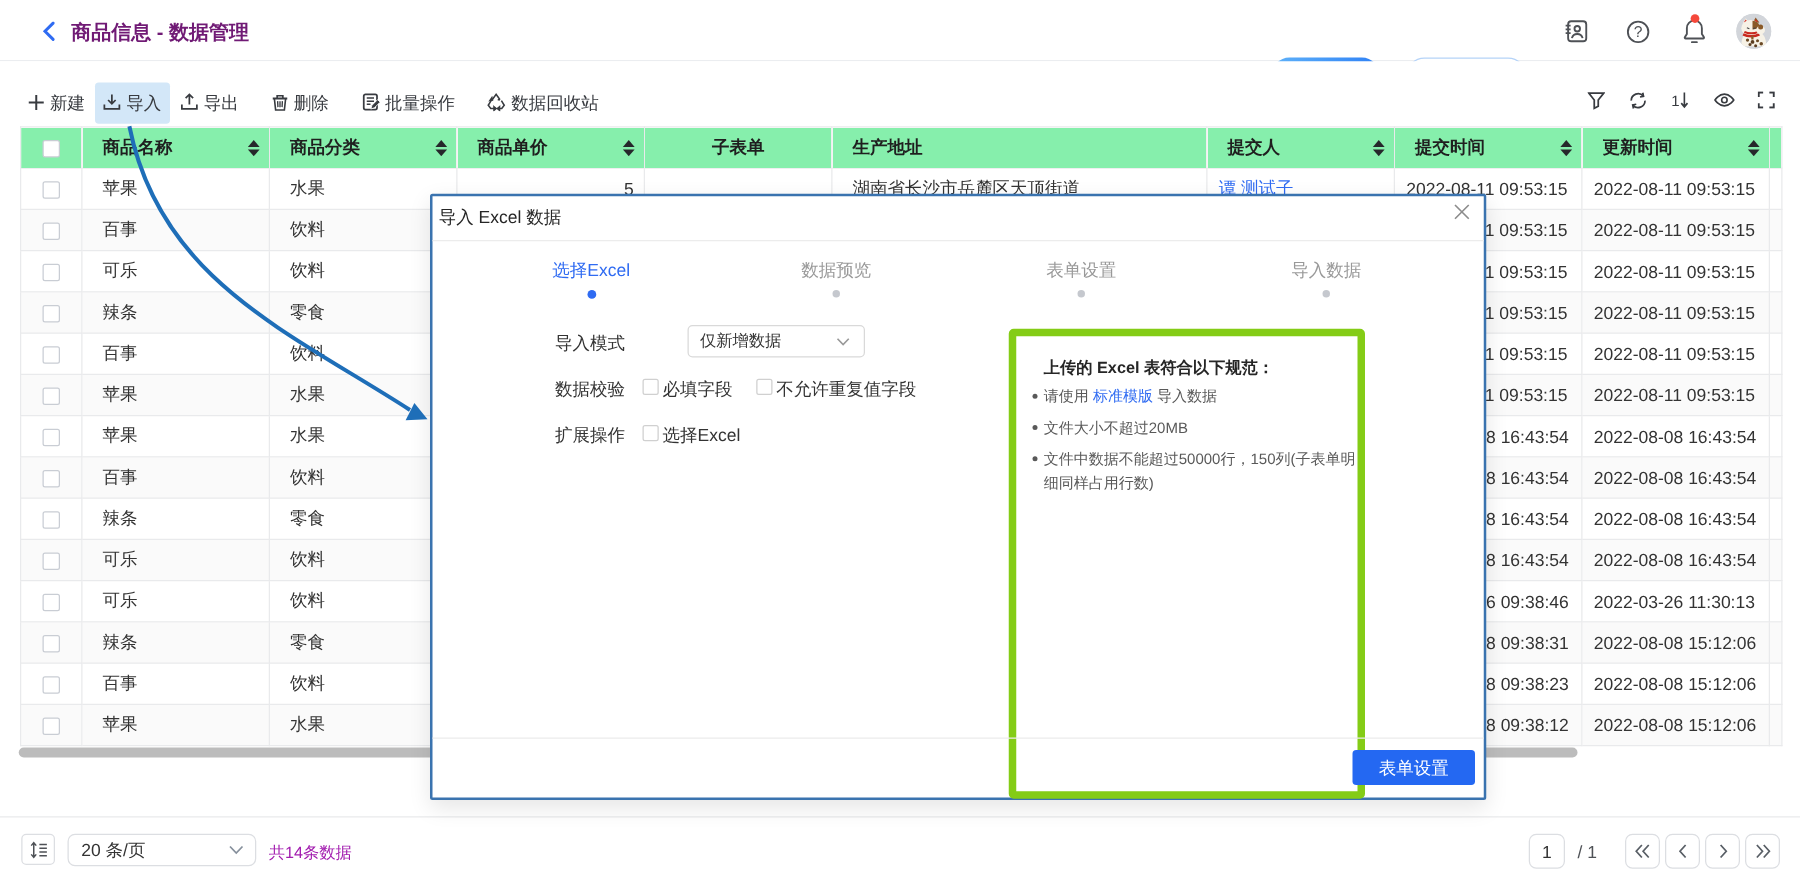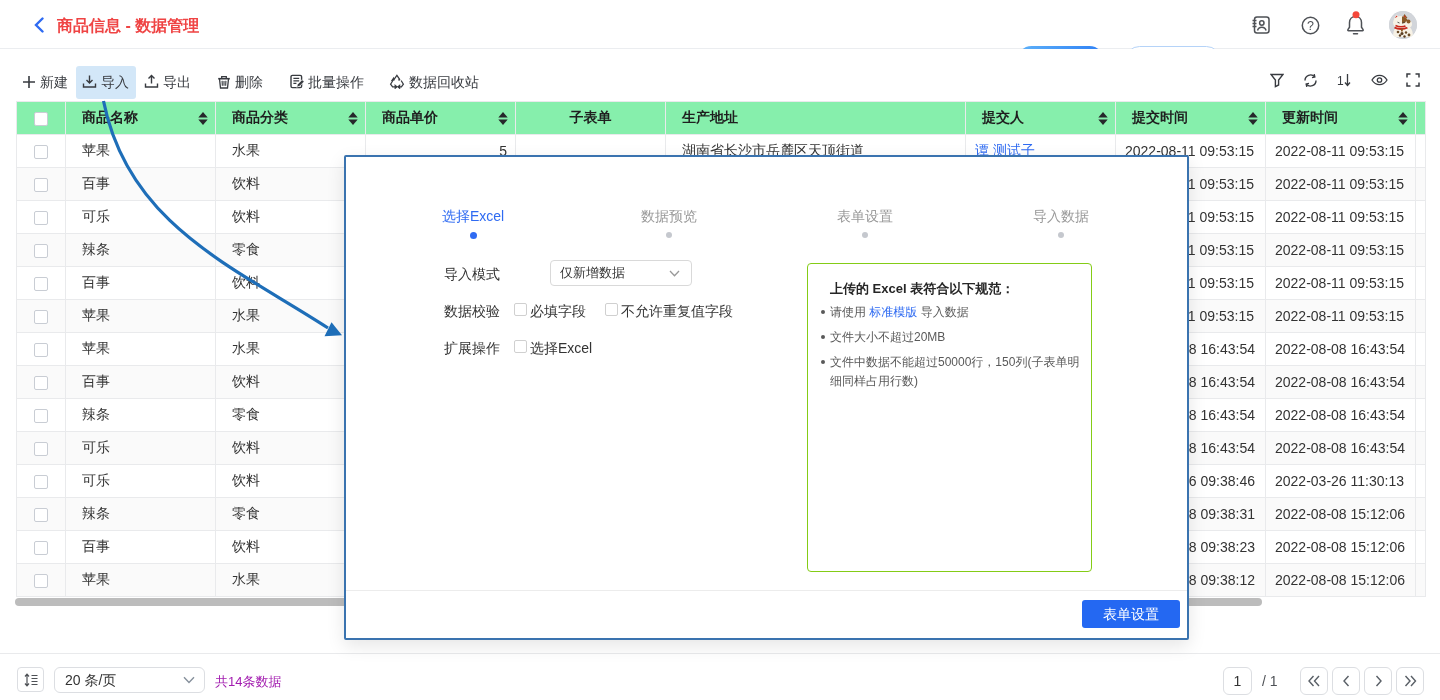--- a/index.html
+++ b/index.html
@@ -3,21 +3,21 @@
 <meta charset="utf-8">
 <style>
 *{margin:0;padding:0;box-sizing:border-box;}
 html,body{width:1440px;height:700px;overflow:hidden;background:#fff;
 font-family:"Liberation Sans",sans-serif;}
 .abs{position:absolute;}
 #page{position:relative;width:1440px;height:700px;background:#fff;}
 
 
 #hdr{position:absolute;left:0;top:0;width:1440px;height:49px;border-bottom:1px solid #ebedf0;background:#fff;}
-#title{position:absolute;left:57px;top:16px;font-size:16px;font-weight:bold;color:#ef4444;}
+#title{position:absolute;left:57px;top:16px;font-size:16px;font-weight:bold;color:#701a75;}
 .pill{position:absolute;top:10px;height:29px;border-radius:15px;font-size:15px;line-height:27px;text-align:center;margin-top:36px;}
 #btn-visit{left:1017px;width:87px;background:linear-gradient(100deg,#5fb2f9 0%,#2c7ef5 100%);color:#fff;line-height:29px;}
 #btn-edit{left:1125px;width:96px;border:1px solid #b5d3f8;color:#2f6bf2;background:#fff;}
 
 
 #tbar{position:absolute;left:0;top:49px;width:1440px;height:52px;background:#fff;}
 .titem{position:absolute;top:17px;height:33px;line-height:33px;font-size:14px;color:#383b40;white-space:nowrap;}
 #imp-bg{position:absolute;left:76px;top:17px;width:60px;height:33px;background:#d3e7f8;border-radius:3px;}
 
 
@@ -46,21 +46,21 @@
 #modal{position:absolute;left:344px;top:155px;width:845px;height:485px;background:#fff;border:2px solid #3a73af;border-radius:2px;box-shadow:0 6px 18px rgba(0,0,0,.10);z-index:10;}
 #mhead{position:absolute;left:0;top:0;width:100%;height:36px;border-bottom:1px solid #ececec;}
 #mtitle{position:absolute;left:5px;top:8px;font-size:14px;color:#262626;}
 #mclose{position:absolute;right:10px;top:5px;width:15px;height:15px;}
 .step{position:absolute;top:51px;width:120px;text-align:center;font-size:14px;color:#999;}
 .stepdot{position:absolute;top:75px;width:6px;height:6px;border-radius:50%;background:#c5c8ce;}
 .mlabel{position:absolute;left:98px;font-size:14px;color:#333;}
 #msel{position:absolute;left:168px;top:103px;width:142px;height:26px;border:1px solid #d9d9d9;border-radius:4px;font-size:13px;color:#333;line-height:24px;padding-left:9px;margin-left:36px;}
 .mcb{position:absolute;width:13px;height:13px;border:1px solid #d0d0d0;border-radius:2px;background:#fff;}
 .mcbl{position:absolute;font-size:14px;color:#333;}
-#ipanel{position:absolute;left:461px;top:106px;width:285px;height:309px;border:1px solid #84cc16;border-radius:4px;background:#fff;}
+#ipanel{position:absolute;left:461px;top:106px;width:285px;height:376px;border:6px solid #84cc16;border-radius:4px;background:#fff;}
 #ipanel h4{font-size:13px;color:#262626;margin:16px 0 0 22px;font-weight:bold;}
 .bullet{position:absolute;left:22px;font-size:12px;color:#595959;line-height:19px;width:250px;}
 .bullet::before{content:"";position:absolute;left:-9px;top:7px;width:4px;height:4px;border-radius:50%;background:#595959;}
 #mfoot{position:absolute;left:0;bottom:0;width:100%;height:48px;border-top:1px solid #ececec;}
 #mbtn{position:absolute;right:7px;top:9px;width:98px;height:28px;background:#2468f2;border-radius:3px;color:#fff;font-size:14px;text-align:center;line-height:28px;}
 
 #arrow{position:absolute;left:0;top:0;z-index:30;pointer-events:none;}
 .ticon{vertical-align:-2px;margin-right:4px;}
 </style>
 </head>
@@ -417,20 +417,26 @@
         </svg></div>
   <div class="fbox" style="left:1364px;top:13px;width:28px;height:28px;"><svg style="margin:7px 0 0 10px" width="8" height="12" viewBox="0 0 8 12">
           <path d="M1.5 1 6 6l-4.5 5" fill="none" stroke="#595f66" stroke-width="1.4"></path>
         </svg></div>
   <div class="fbox" style="left:1396px;top:13px;width:28px;height:28px;"><svg style="margin:7px 0 0 7px" width="14" height="12" viewBox="0 0 14 12">
           <path d="M1.5 1 6 6l-4.5 5M7 1l4.5 5L7 11" fill="none" stroke="#595f66" stroke-width="1.4"></path>
         </svg></div>
 </div>
 
 <div id="modal">
+  <div id="mhead">
+        <div id="mtitle">导入 Excel 数据</div>
+  <svg id="mclose" viewBox="0 0 15 15">
+          <path d="M2 2l11 11M13 2L2 13" stroke="#8c8c8c" stroke-width="1.3"></path>
+        </svg>
+      </div>
   <div class="step" style="left:67px;color:#2f6bf2;">选择Excel</div>
   <div class="step" style="left:263px;">数据预览</div>
   <div class="step" style="left:459px;">表单设置</div>
   <div class="step" style="left:655px;">导入数据</div>
   <div class="stepdot" style="left:124px;width:7px;height:7px;background:#2f6bf2;"></div>
   <div class="stepdot" style="left:320px;"></div>
   <div class="stepdot" style="left:516px;"></div>
   <div class="stepdot" style="left:712px;"></div>
 
   <div class="mlabel" style="top:109px;">导入模式</div>

